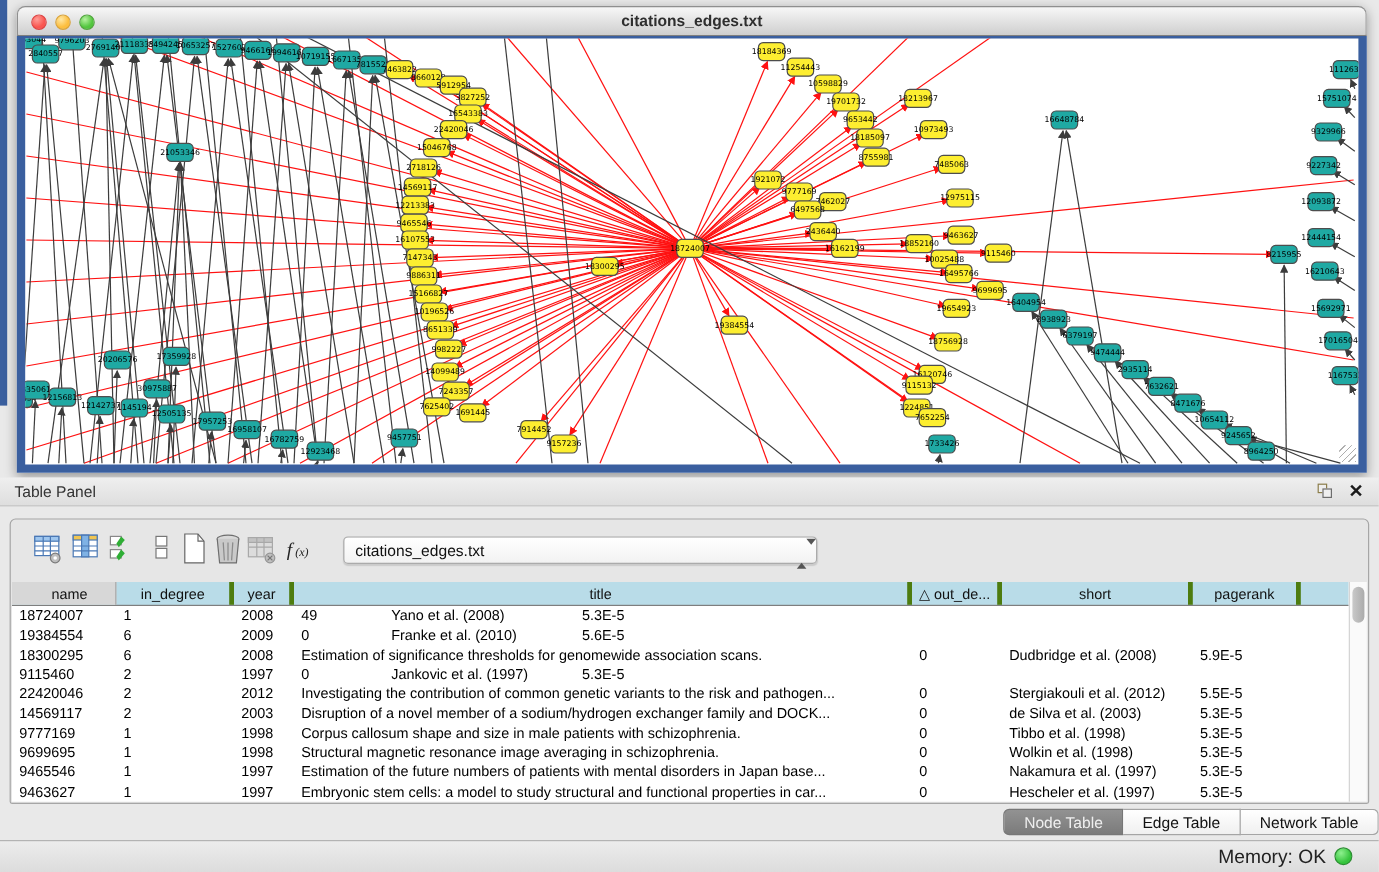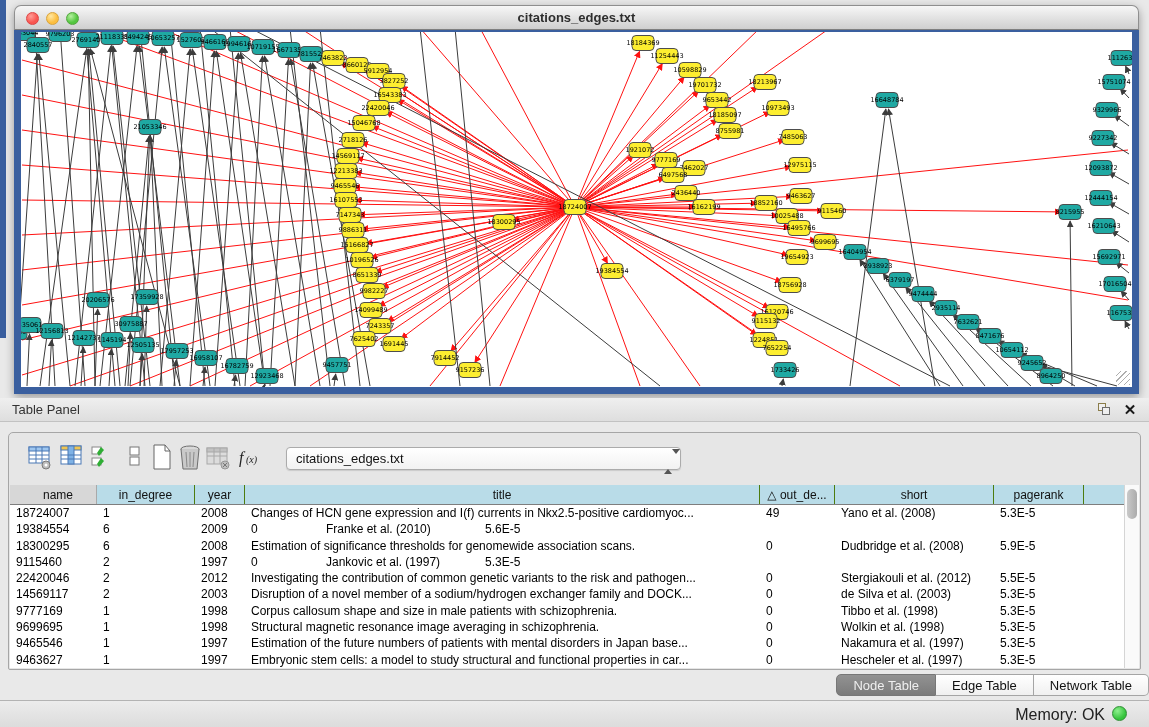--- a/index.html
+++ b/index.html
@@ -36,21 +36,21 @@
   .toolbar { position:relative; height:52px; }
   .tb-ico { position:absolute; top:10px; width:26px; height:30px; }
   .tb-sel { position:absolute; left:277px; top:14px; width:395px; height:23px; background:linear-gradient(#ffffff,#f2f2f2); border:1px solid #ababab; border-radius:4px; font-size:13px; color:#111; line-height:21px; padding-left:9px; box-shadow:0 1px 1px rgba(0,0,0,.12); }
   .tb-sel .arrows { position:absolute; right:7px; top:3px; width:9px; }
   .tb-sel .arr-up { width:0;height:0;border-left:4px solid transparent;border-right:4px solid transparent;border-bottom:5px solid #555; margin-bottom:3px; }
   .tb-sel .arr-dn { width:0;height:0;border-left:4px solid transparent;border-right:4px solid transparent;border-top:5px solid #555; }
 
   
   .grid { position:absolute; left:1px; top:52px; right:16px; bottom:1px; background:#fff; overflow:hidden; }
   .thead { display:flex; height:20px; background:#b9dce8; border-bottom:1px solid #7e7e7e; }
-  .th { font-size:12px; color:#111; text-align:center; line-height:20px; border-right:1px solid #4d7c0f; overflow:hidden; white-space:nowrap; }
+  .th { font-size:12px; color:#111; text-align:center; line-height:20px; border-right:4px solid #4d7c0f; overflow:hidden; white-space:nowrap; }
   .th:first-child { background:#d7d7d7; border-right:1px solid #a9a9a9;padding-left:10px; }
   .tr { display:flex; height:16.3px; background:#fff; }
   .td { font-size:12px; color:#000; line-height:16px; padding-left:6px; overflow:hidden; white-space:nowrap; text-overflow:ellipsis; }
   .c0{width:87px;} .c1{width:98px;} .c2{width:50px;} .c3{width:515px;} .c4{width:75px;} .c5{width:159px;} .c6{width:90px;}
   .vscroll { position:absolute; right:1px; top:52px; width:15px; bottom:1px; background:#fafafa; border-left:1px solid #d5d5d5; }
   .vthumb { position:absolute; left:2px; top:4px; width:10px; height:30px; background:linear-gradient(90deg,#c9c9c9,#ababab); border-radius:6px; }
 
   
   .tabs { position:absolute; left:0; right:0; top:276px; height:23px; display:flex; justify-content:flex-end; }
   .tab { height:22px; line-height:21px; padding:0 16px; font-size:13px; background:linear-gradient(#ffffff,#f0f0f0); border:1px solid #a5a5a5; border-left:none; color:#111; }
@@ -767,21 +767,20 @@
           <div class="th c3">title</div>
           <div class="th c4">△ out_de...</div>
           <div class="th c5">short</div>
           <div class="th c6">pagerank</div>
         </div>
       <div>
           <div class="tr">
             <div class="td c0">18724007</div>
             <div class="td c1">1</div>
             <div class="td c2">2008</div>
-            <div class="td c3">Changes of HCN gene expression and I(f) currents in Nkx2.5-positive cardiomyoc...</div>
             <div class="td c4">49</div>
             <div class="td c5">Yano et al. (2008)</div>
             <div class="td c6">5.3E-5</div>
           </div>
           <div class="tr">
             <div class="td c0">19384554</div>
             <div class="td c1">6</div>
             <div class="td c2">2009</div>
             <div class="td c4">0</div>
             <div class="td c5">Franke et al. (2010)</div>

